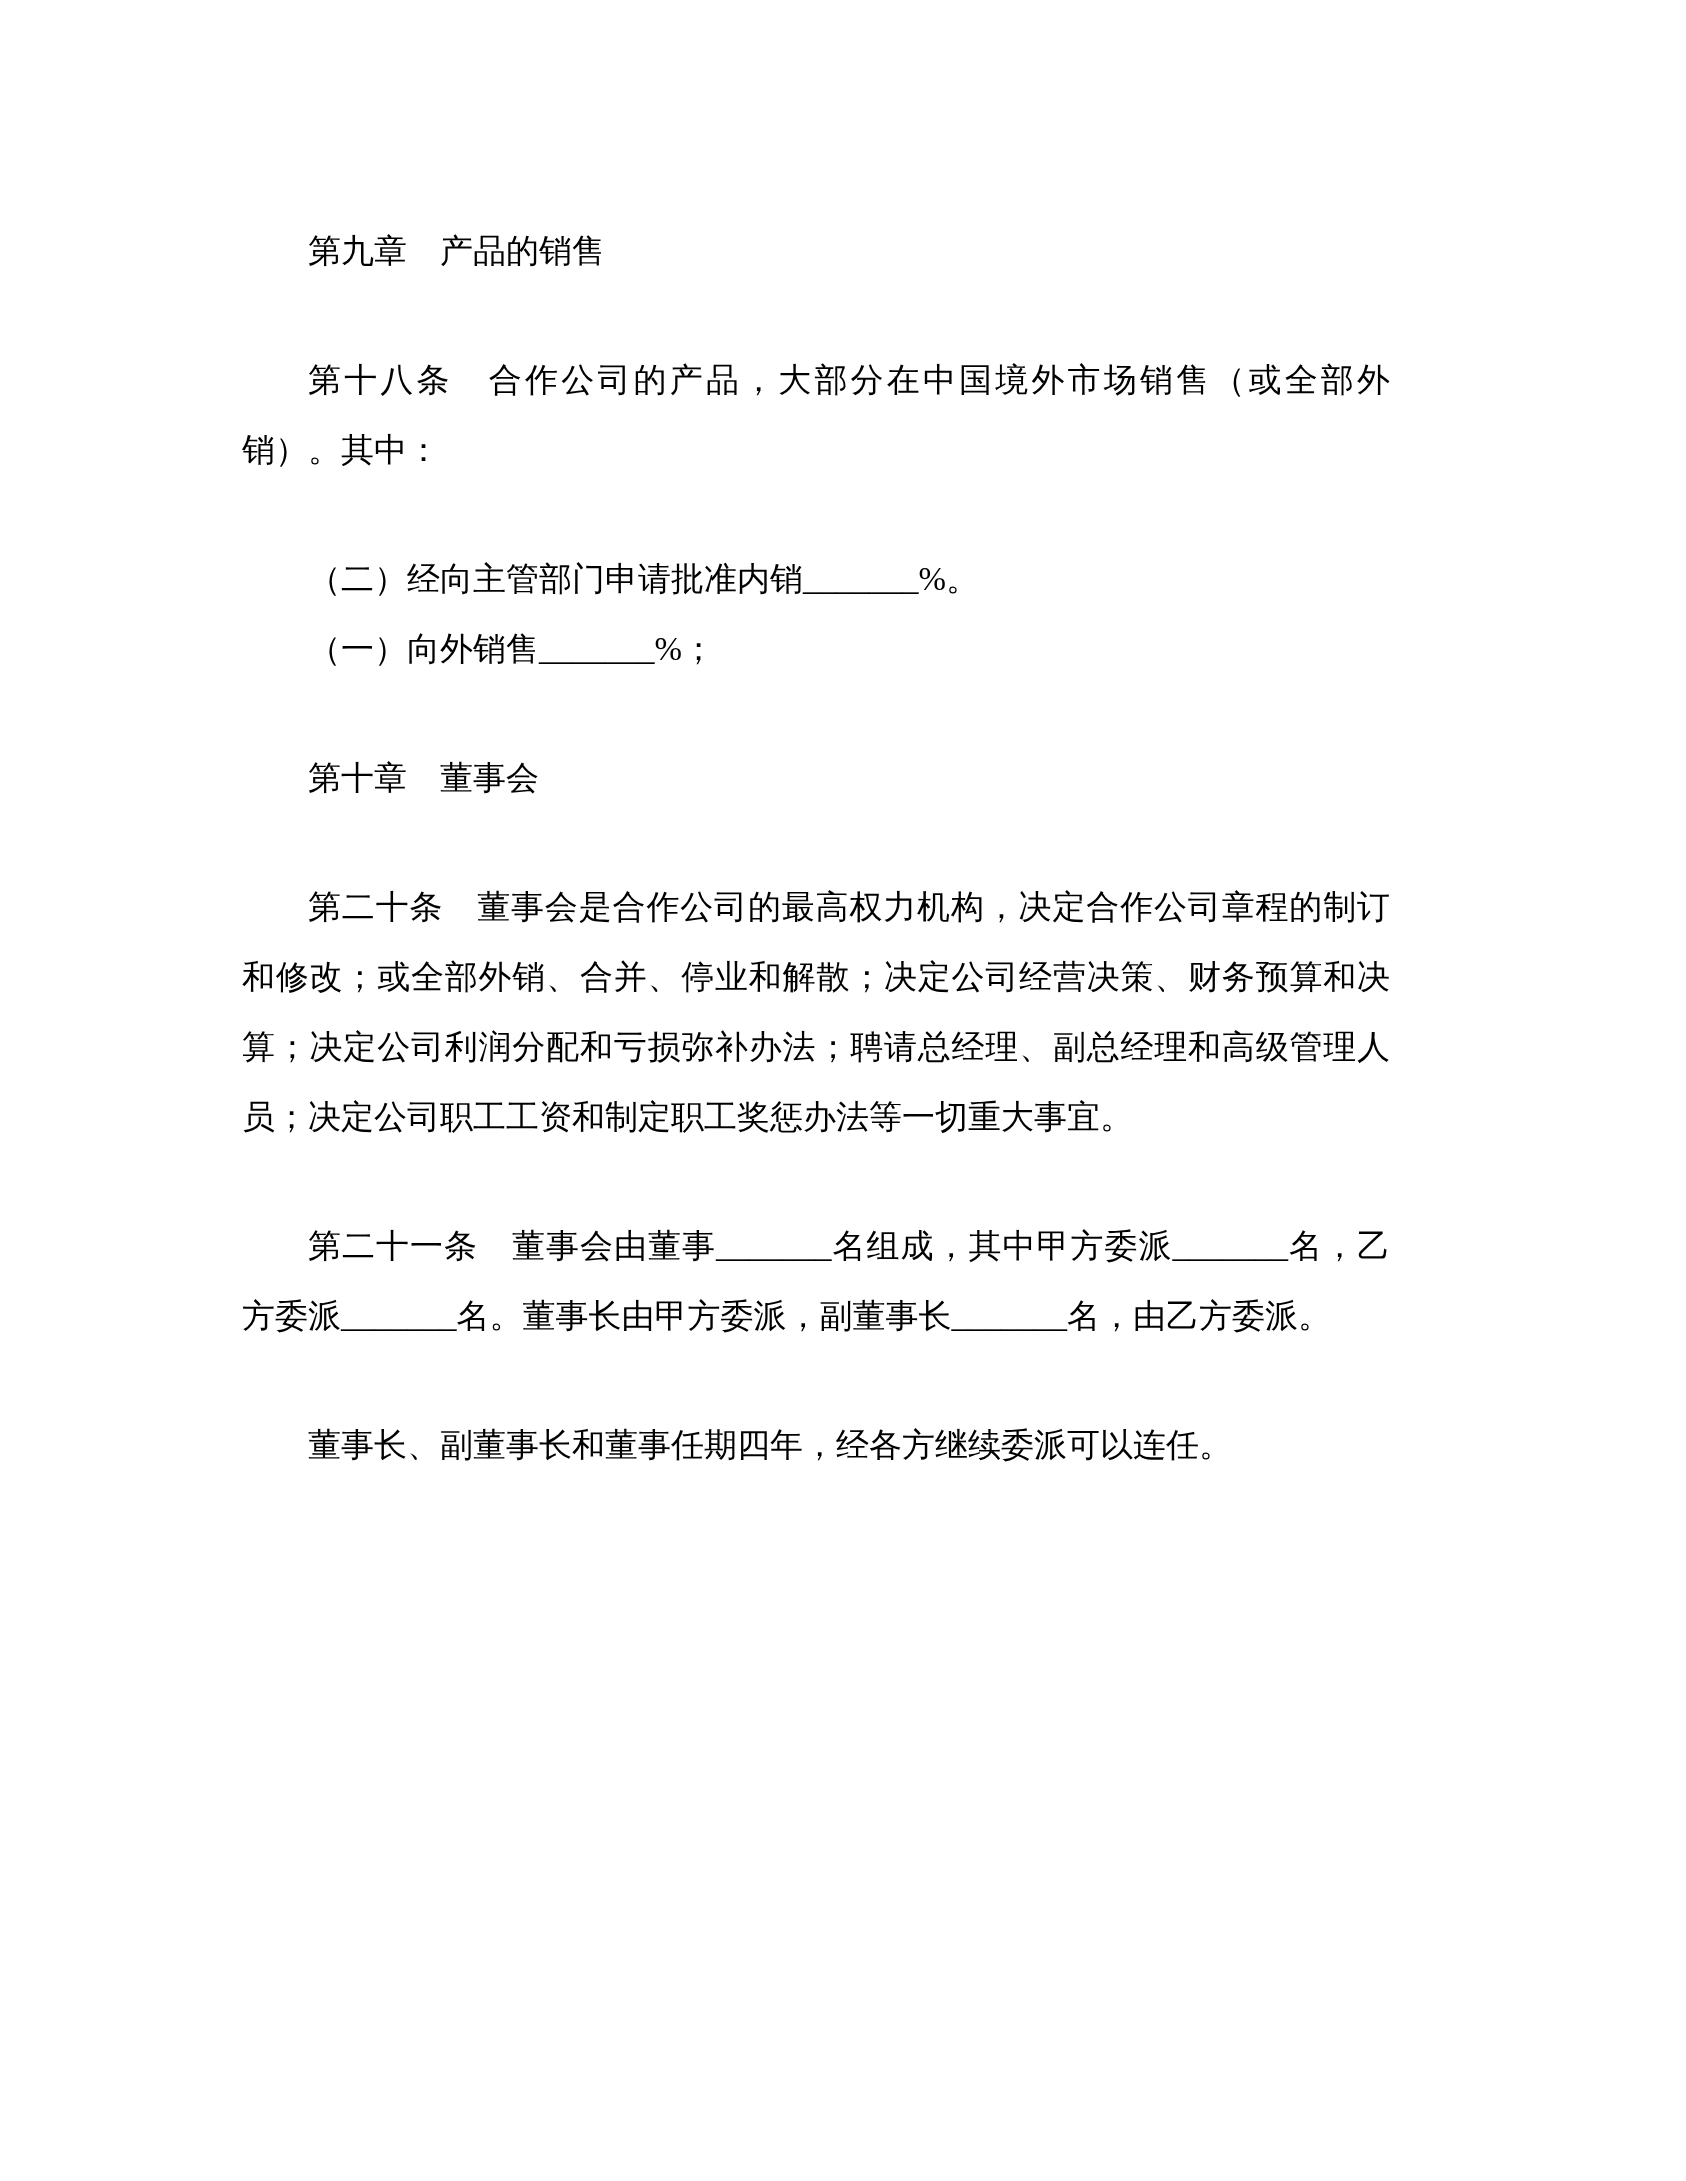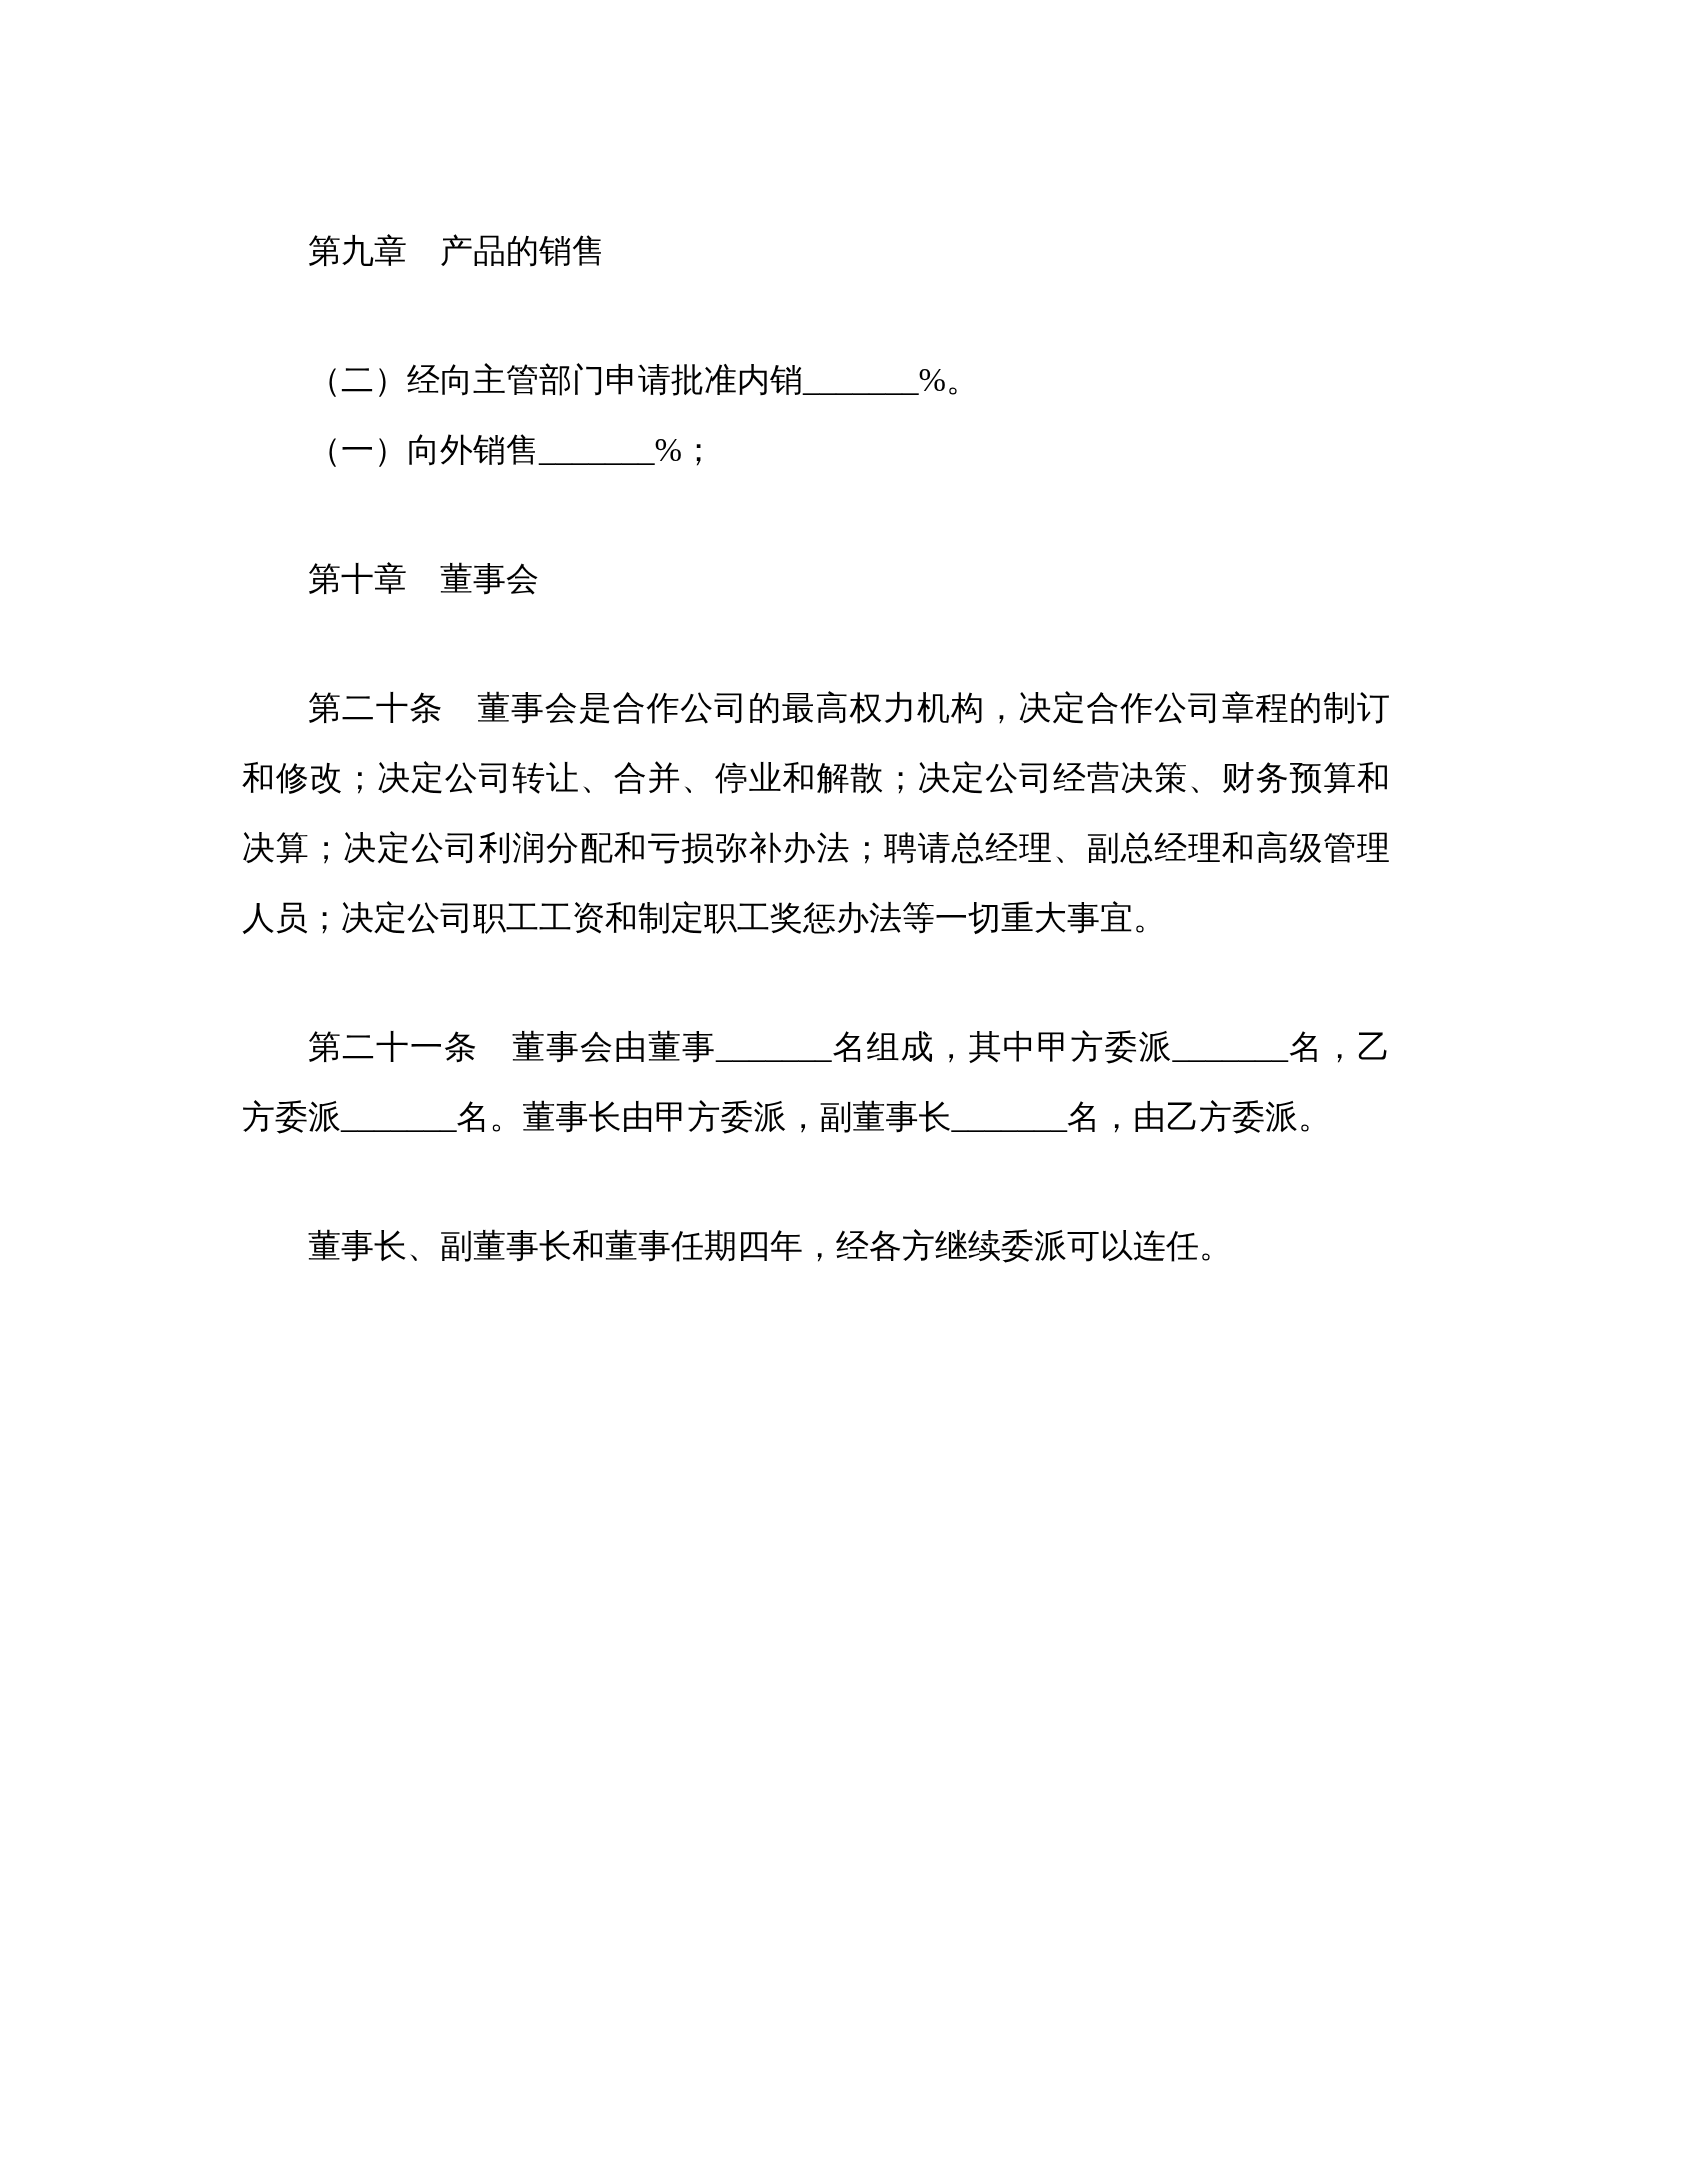--- a/index.html
+++ b/index.html
@@ -39,31 +39,32 @@
     margin-bottom: 0;
   }
 </style>
 </head>
 <body>
 
 <div class="page">
 
   <p class="para">第九章　产品的销售</p>
 
+  <p class="para">第十八条　合作公司的产品，大部分在中国境外市场销售（或全部外销）。其中：</p>
 
   <div class="group">
     <p class="line">（二）经向主管部门申请批准内销_______%。</p>
     <p class="line">（一）向外销售_______%；</p>
   </div>
 
 
   <p class="para">第十章　董事会</p>
 
 
-  <p class="para">第二十条　董事会是合作公司的最高权力机构，决定合作公司章程的制订和修改；决定公司转让、合并、停业和解散；决定公司经营决策、财务预算和决算；决定公司利润分配和亏损弥补办法；聘请总经理、副总经理和高级管理人员；决定公司职工工资和制定职工奖惩办法等一切重大事宜。</p>
+  <p class="para">第二十条　董事会是合作公司的最高权力机构，决定合作公司章程的制订和修改；或全部外销、合并、停业和解散；决定公司经营决策、财务预算和决算；决定公司利润分配和亏损弥补办法；聘请总经理、副总经理和高级管理人员；决定公司职工工资和制定职工奖惩办法等一切重大事宜。</p>
 
   <p class="para">第二十一条　董事会由董事_______名组成，其中甲方委派_______名，乙方委派_______名。董事长由甲方委派，副董事长_______名，由乙方委派。</p>
 
   <p class="para">董事长、副董事长和董事任期四年，经各方继续委派可以连任。</p>
 
 
 </div>
 
 
 </body></html>

